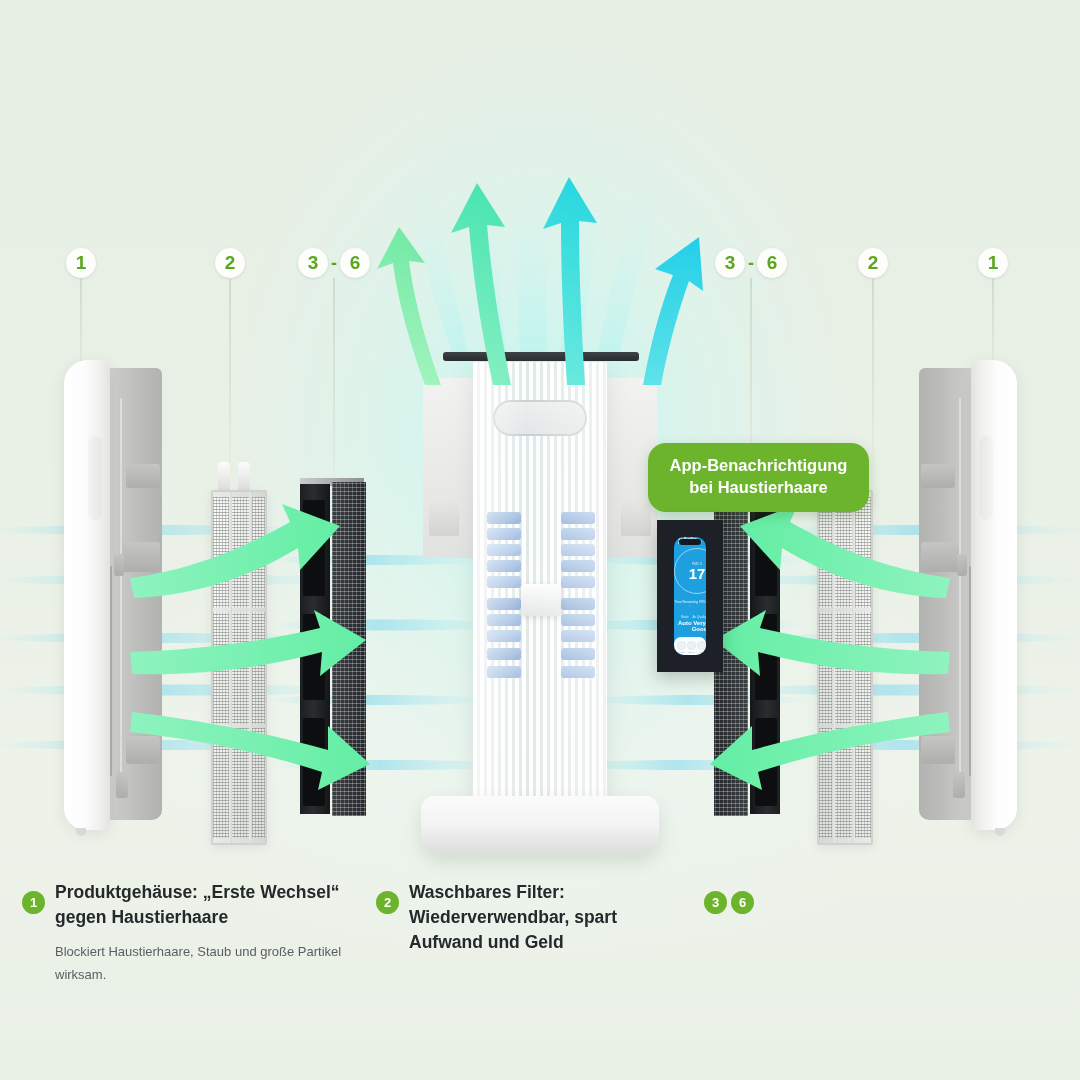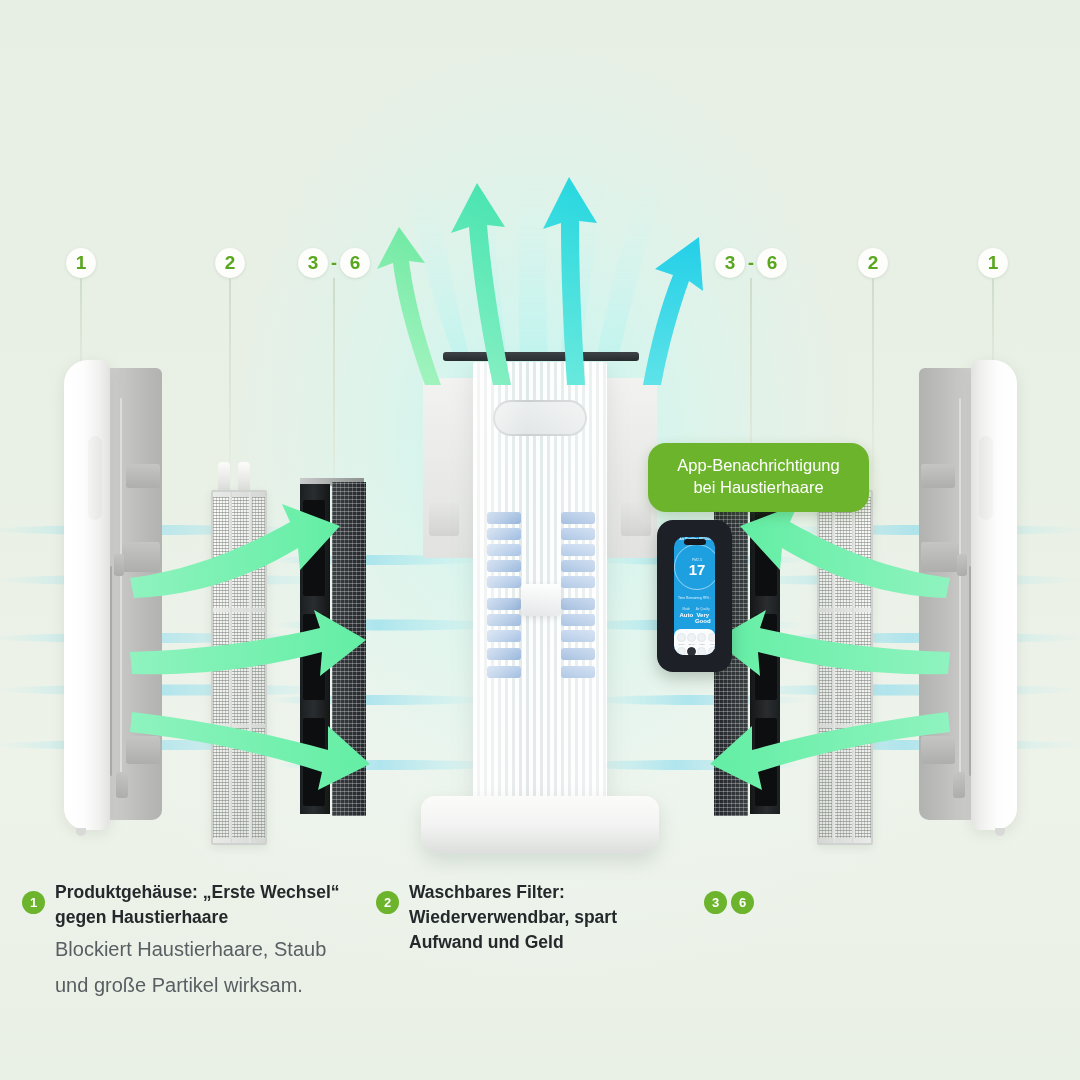--- a/index.html
+++ b/index.html
@@ -133,29 +133,29 @@
   .pur-base-lip { position:absolute; left:22px; top:446px; width:206px; height:30px; background:linear-gradient(180deg,#eceeed,#e2e4e3); border-radius:4px; }
 
   
   #app-badge {
     position:absolute; left:648px; top:443px; width:221px;
     background:#6cb42c;
     border-radius:18px;
     padding:12px 10px 13px;
     text-align:center;
     color:#ffffff;
-    font-size:16.5px; font-weight:normal; line-height:1.33;
+    font-size:16.5px; font-weight:bold; line-height:1.33;
     box-shadow:0 4px 12px rgba(70,110,40,.25);
   }
 
   
   #phone {
-    position:absolute; left:657px; top:520px; width:75px; height:152px;
+    position:absolute; left:657px; top:520px; width:66px; height:152px;
     background:#1d2127;
-    border-radius:16px;
+    border-radius:0;
     padding:17px;
     box-shadow:0 6px 16px rgba(60,75,60,.3);
   }
   .phone-screen {
     position:relative; width:100%; height:100%;
     border-radius:10px; overflow:hidden;
     background:#1e9fe0;
     display:flex; flex-direction:column;
   }
   .phone-notch {
@@ -208,21 +208,21 @@
     background:#6cb42c; color:#fff;
     font-size:13px; font-weight:bold;
     display:flex; align-items:center; justify-content:center;
     flex:0 0 auto;
   }
   .legend-text { padding-left:10px; }
   .legend-title {
     color:#24292c; font-size:17.5px; font-weight:bold; line-height:1.42;
   }
   .legend-body {
-    color:#585f63; font-size:20px; line-height:1.82; margin-top:1px;
+    color:#585f63; font-size:13px; line-height:1.82; margin-top:10px;
   }
 </style>
 </head>
 <body>
 
 <div id="stage">
 
 
   <svg id="bg-streaks" width="1080" height="1080" style="position:absolute;left:0;top:0;">
     <defs>

